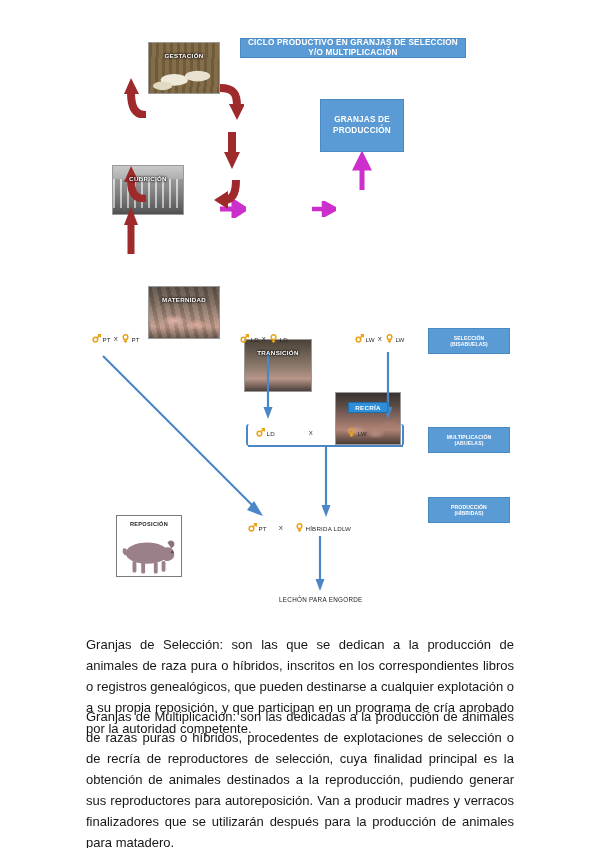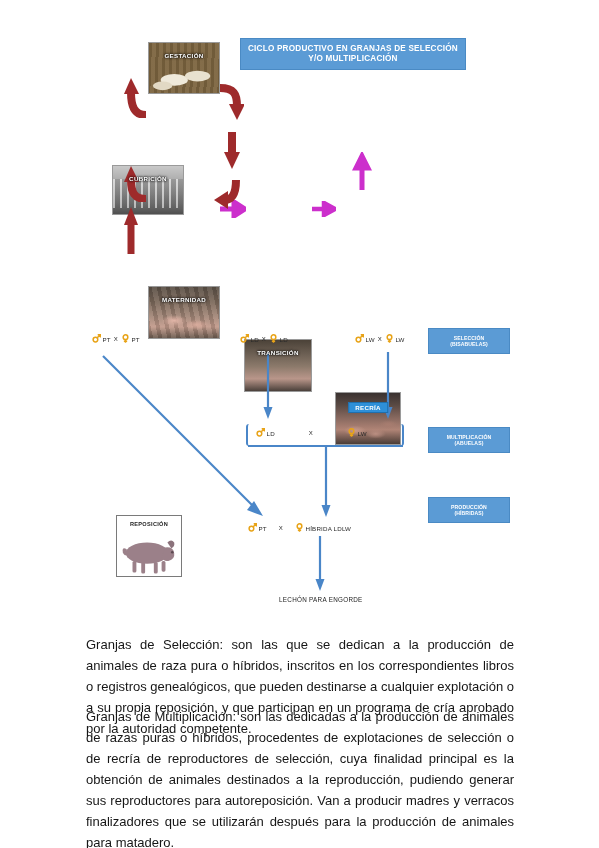--- a/index.html
+++ b/index.html
@@ -99,24 +99,27 @@
     border-bottom:none;}
   .bracket-bar{position:absolute;background:#4a86c8;}
 
   .leg{position:absolute;font-size:6.3px;letter-spacing:.3px;color:#222;}
 </style>
 </head>
 <body>
 
 <div class="page">
 
-  <div class="abs bluebox title-box" style="left:240px;top:38px;width:226px;height:32px;padding:2px 6px;">
+  <div class="abs bluebox title-box" style="left:240px;top:38px;width:226px;height:20px;padding:2px 6px;">
     <span>CICLO PRODUCTIVO EN GRANJAS DE SELECCIÓN Y/O MULTIPLICACIÓN</span>
   </div>
 
+  <div class="abs bluebox prod-box" style="left:320px;top:99px;width:84px;height:53px;padding:2px 4px;">
+    <span>GRANJAS DE PRODUCCIÓN</span>
+  </div>
 
   <svg class="abs" style="left:352px;top:152px;width:20px;height:38px;" viewBox="0 0 20 38">
     <path d="M10 38 L10 14 M10 4 L16 16 L4 16 Z" stroke="#cc2fcc" stroke-width="5" fill="#cc2fcc"></path>
   </svg>
 
   <div class="abs photo" style="left:148px;top:42px;width:72px;height:52px;">
     <div class="ph-layer ph-gest"></div>
     <div class="ph-layer ph-gest2"></div>
     <svg class="ph-layer" viewBox="0 0 72 52">
       <ellipse cx="26" cy="38" rx="14" ry="6" fill="#efe9da"></ellipse>

